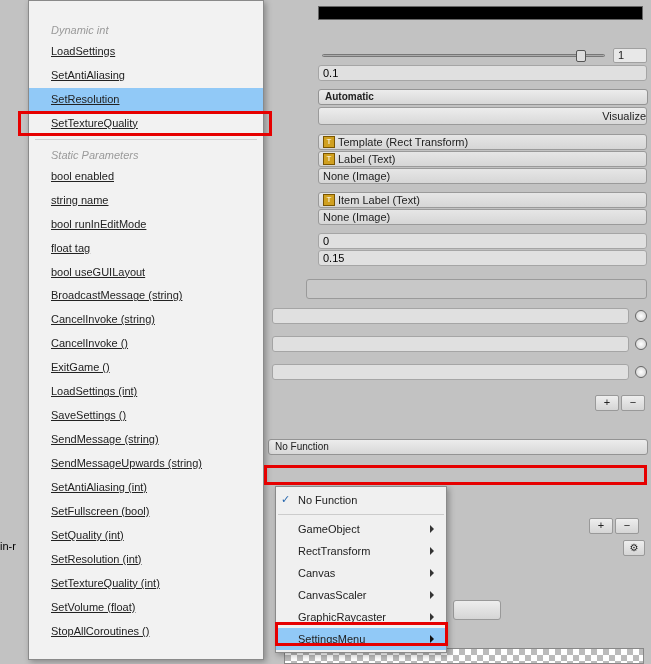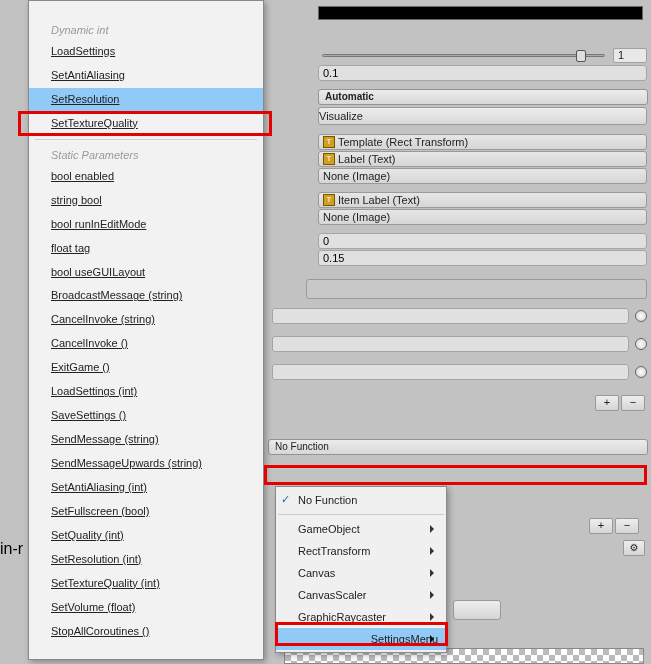--- a/index.html
+++ b/index.html
@@ -90,21 +90,21 @@
     background: #000;
     border: 1px solid #666;
     flex: 1;
     margin-right: 4px;
   }
   .visualize-btn {
     height: 18px;
     background: linear-gradient(#ededed,#d8d8d8);
     border: 1px solid #9a9a9a;
     border-radius: 3px;
-    text-align: left;
+    text-align: right;
     line-height: 16px;
     flex: 1;
     margin: 2px 4px;
   }
   .slider-row {
     position: relative;
     height: 18px;
     display: flex;
     align-items: center;
     padding: 0 4px;
@@ -231,21 +231,20 @@
   .sub-item.has-child::after {
     content: '';
     position: absolute;
     right: 8px;
     top: 7px;
     border: 4px solid transparent;
     border-left-color: #333;
   }
   .sub-item.highlighted {
     background: #91c9f7;
-    justify-content: flex-end;
   }
   .sub-item.highlighted.has-child::after { border-left-color: #111; }
   .checkmark {
     position: absolute;
     left: 5px;
     top: 4px;
     width: 12px;
     height: 12px;
     color: #2667ad;
     font-size: 11px;
@@ -276,21 +275,21 @@
       linear-gradient(45deg, #bbb 25%, #fff 25%, #fff 75%, #bbb 75%);
     background-size: 12px 12px;
     background-position: 0 0, 6px 6px;
     border: 1px solid #888;
     z-index: 1;
   }
   .inr-label {
     position: absolute;
     left: 0;
     top: 540px;
-    font-size: 16px;
+    font-size: 11px;
     color: #000;
   }
   .gear-btn {
     width: 22px;
     height: 16px;
     background: linear-gradient(#eee,#d5d5d5);
     border: 1px solid #999;
     border-radius: 2px;
     text-align: center;
     line-height: 13px;
@@ -322,21 +321,21 @@
   <div id="items1">
       <div class="menu-item">LoadSettings</div>
       <div class="menu-item">SetAntiAliasing</div>
       <div class="menu-item highlighted">SetResolution</div>
       <div class="menu-item">SetTextureQuality</div>
     </div>
   <div class="divider"></div>
   <div class="menu-section-header">Static Parameters</div>
   <div id="items2">
       <div class="menu-item">bool enabled</div>
-      <div class="menu-item">string bool</div>
+      <div class="menu-item">string name</div>
       <div class="menu-item">bool runInEditMode</div>
       <div class="menu-item">float tag</div>
       <div class="menu-item">bool useGUILayout</div>
       <div class="menu-item">BroadcastMessage (string)</div>
       <div class="menu-item">CancelInvoke (string)</div>
       <div class="menu-item">CancelInvoke ()</div>
       <div class="menu-item">ExitGame ()</div>
       <div class="menu-item">LoadSettings (int)</div>
       <div class="menu-item">SaveSettings ()</div>
       <div class="menu-item">SendMessage (string)</div>

